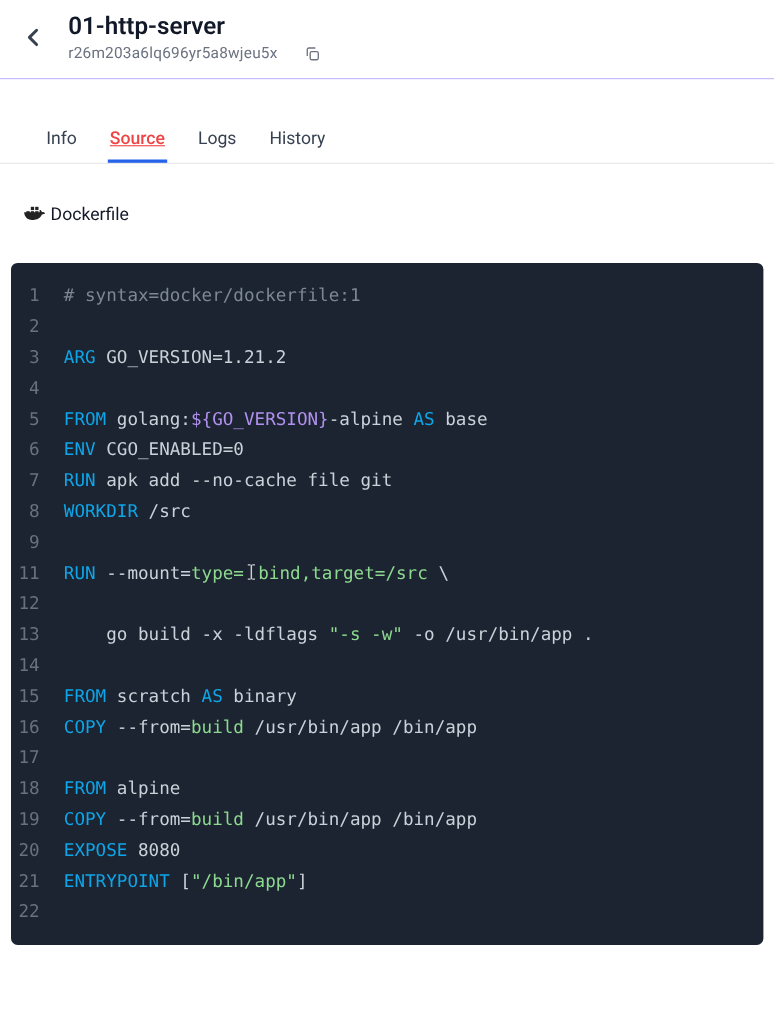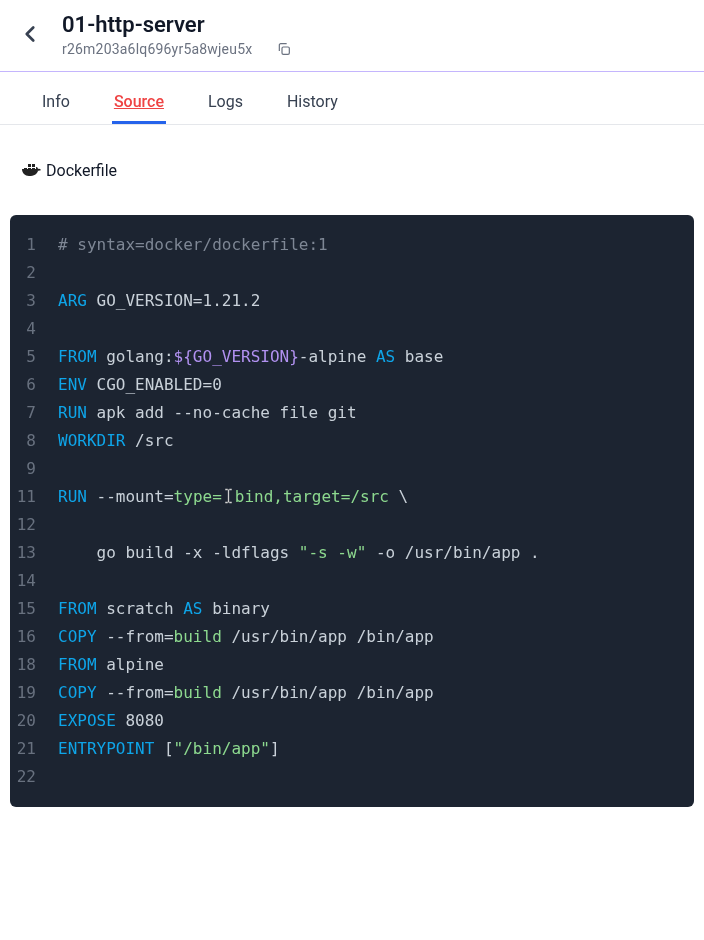--- a/index.html
+++ b/index.html
@@ -44,23 +44,23 @@
       color: #6b7280;
       letter-spacing: 0.2px;
     }
     .copy-icon {
       width: 16px; height: 16px;
       color: #6b7280;
       cursor: pointer;
     }
     .tabs {
       display: flex;
-      gap: 40px;
+      gap: 26px;
       padding: 0 40px;
-      margin-top: 12px;
+      margin-top: 36px;
       text-align: right;
     }
     .tab {
       font-size: 16px;
       color: #374151;
       padding: 8px 2px 10px;
       cursor: pointer;
       border-bottom: 3px solid transparent;
     }
     .tab.active {
@@ -174,18 +174,19 @@
     <div class="code-line"><span class="lineno">8</span><span class="code"><span class="tk-kw">WORKDIR</span><span class="tk-plain"> /src</span></span></div>
     <div class="code-line"><span class="lineno">9</span><span class="code"> </span></div>
     <div class="code-line"><span class="lineno">11</span><span class="code"><span class="tk-kw">RUN</span><span class="tk-plain"> --mount=</span><span class="tk-str">type=</span><svg viewBox="0 0 16 20" class="cursor-i">
           <path d="M4 2h3M9 2h3M8 2v16M4 18h3M9 18h3" stroke="currentColor" stroke-width="1.6" fill="none"></path>
         </svg><span class="tk-str">bind,target=/src</span><span class="tk-plain"> \</span></span></div>
     <div class="code-line"><span class="lineno">12</span></div>
     <div class="code-line"><span class="lineno">13</span><span class="code"><span class="tk-plain">    go build -x -ldflags </span><span class="tk-str">"-s -w"</span><span class="tk-plain"> -o /usr/bin/app .</span></span></div>
     <div class="code-line"><span class="lineno">14</span><span class="code"> </span></div>
     <div class="code-line"><span class="lineno">15</span><span class="code"><span class="tk-kw">FROM</span><span class="tk-plain"> scratch </span><span class="tk-kw">AS</span><span class="tk-plain"> binary</span></span></div>
     <div class="code-line"><span class="lineno">16</span><span class="code"><span class="tk-kw">COPY</span><span class="tk-plain"> --from=</span><span class="tk-str">build</span><span class="tk-plain"> /usr/bin/app /bin/app</span></span></div>
+    <div class="code-line"><span class="lineno">17</span><span class="code"> </span></div>
     <div class="code-line"><span class="lineno">18</span><span class="code"><span class="tk-kw">FROM</span><span class="tk-plain"> alpine</span></span></div>
     <div class="code-line"><span class="lineno">19</span><span class="code"><span class="tk-kw">COPY</span><span class="tk-plain"> --from=</span><span class="tk-str">build</span><span class="tk-plain"> /usr/bin/app /bin/app</span></span></div>
     <div class="code-line"><span class="lineno">20</span><span class="code"><span class="tk-kw">EXPOSE</span><span class="tk-plain"> 8080</span></span></div>
     <div class="code-line"><span class="lineno">21</span><span class="code"><span class="tk-kw">ENTRYPOINT</span><span class="tk-plain"> [</span><span class="tk-str">"/bin/app"</span><span class="tk-plain">]</span></span></div>
     <div class="code-line"><span class="lineno">22</span><span class="code"> </span></div>
   </div>
 
 </body></html>

